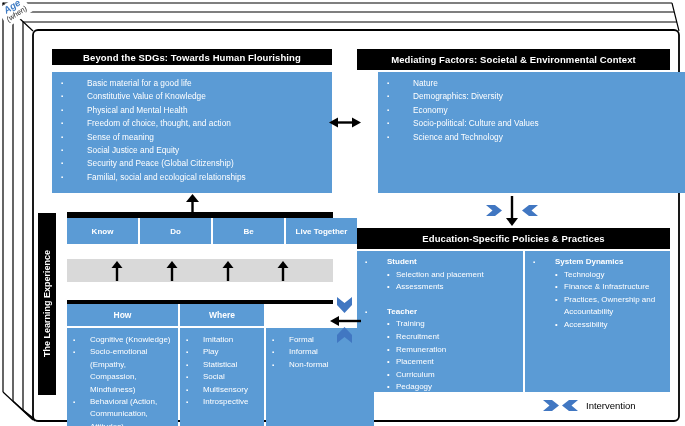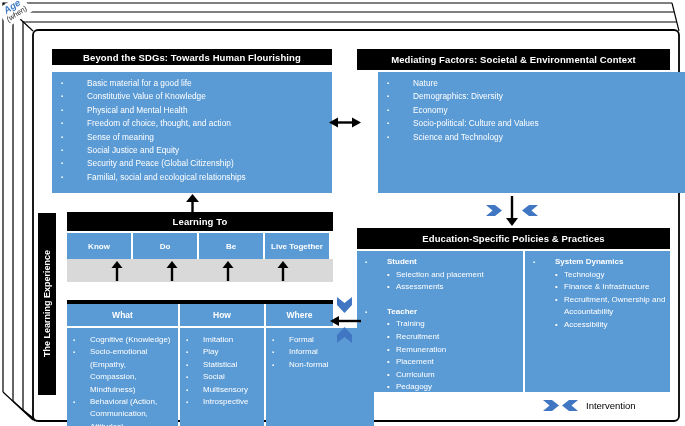--- a/index.html
+++ b/index.html
@@ -179,21 +179,21 @@
   <svg class="abs" style="left:486px;top:205px;z-index:2" width="16" height="11" viewBox="0 0 16 11">
     <polygon class="chev" points="0,0 9,0 16,5.5 9,11 0,11 6.5,5.5"></polygon>
   </svg>
   <svg class="abs" style="left:522px;top:205px;z-index:2" width="16" height="11" viewBox="0 0 16 11">
     <polygon class="chev" points="16,0 7,0 0,5.5 7,11 16,11 9.5,5.5"></polygon>
   </svg>
 
   <div class="abs tbar" style="left:67px;top:212px;width:266px;height:19px;z-index:2">
     <span>Learning To</span>
   </div>
-  <div class="abs cells" style="left:67px;top:233px;width:262px;height:26px;z-index:2">
+  <div class="abs cells" style="left:67px;top:218px;width:290px;height:26px;z-index:2">
     <div class="cell">Know</div>
     <div class="cell">Do</div>
     <div class="cell">Be</div>
     <div class="cell">Live Together</div>
   </div>
 
   <div class="abs band" style="left:67px;top:259px;width:266px;height:23px;z-index:2">
     <svg width="12" height="20" viewBox="0 0 12 20">
       <polygon class="blk" points="6,0 11.5,7 0.5,7"></polygon>
         <rect class="blk" x="4.8" y="6" width="2.4" height="14"></rect>
@@ -209,21 +209,20 @@
     <svg width="12" height="20" viewBox="0 0 12 20">
       <polygon class="blk" points="6,0 11.5,7 0.5,7"></polygon>
         <rect class="blk" x="4.8" y="6" width="2.4" height="14"></rect>
       </svg>
   </div>
 
   <div class="abs tbar" style="left:67px;top:300px;width:266px;height:18px;z-index:2">
     <span>Learning Experience</span>
   </div>
   <div class="abs legrid" style="left:67px;top:304px;width:266px;height:22px;z-index:2">
-    <div class="lehead">What</div>
     <div class="lehead">How</div>
     <div class="lehead">Where</div>
   </div>
   <div class="abs legrid colx" style="left:67px;top:328px;width:307px;height:76px;z-index:2">
     <div class="lecol">
       <div class="list">
           <div class="li">
             <span class="bu">▪</span>
             <span class="tx">Cognitive (Knowledge)</span>
           </div>
@@ -343,21 +342,21 @@
           <div class="li sub">
             <span class="bu">•</span>
             <span class="tx">Technology</span>
           </div>
           <div class="li sub">
             <span class="bu">•</span>
             <span class="tx">Finance &amp; Infrastructure</span>
           </div>
           <div class="li sub">
             <span class="bu">•</span>
-            <span class="tx">Recruitment, Ownership and Accountability</span>
+            <span class="tx">Practices, Ownership and Accountability</span>
           </div>
           <div class="li sub">
             <span class="bu">•</span>
             <span class="tx">Accessibility</span>
           </div>
         </div>
       </div>
   </div>
 
   <svg class="abs" style="left:330px;top:314px;z-index:2" width="31" height="14" viewBox="0 0 31 14">

